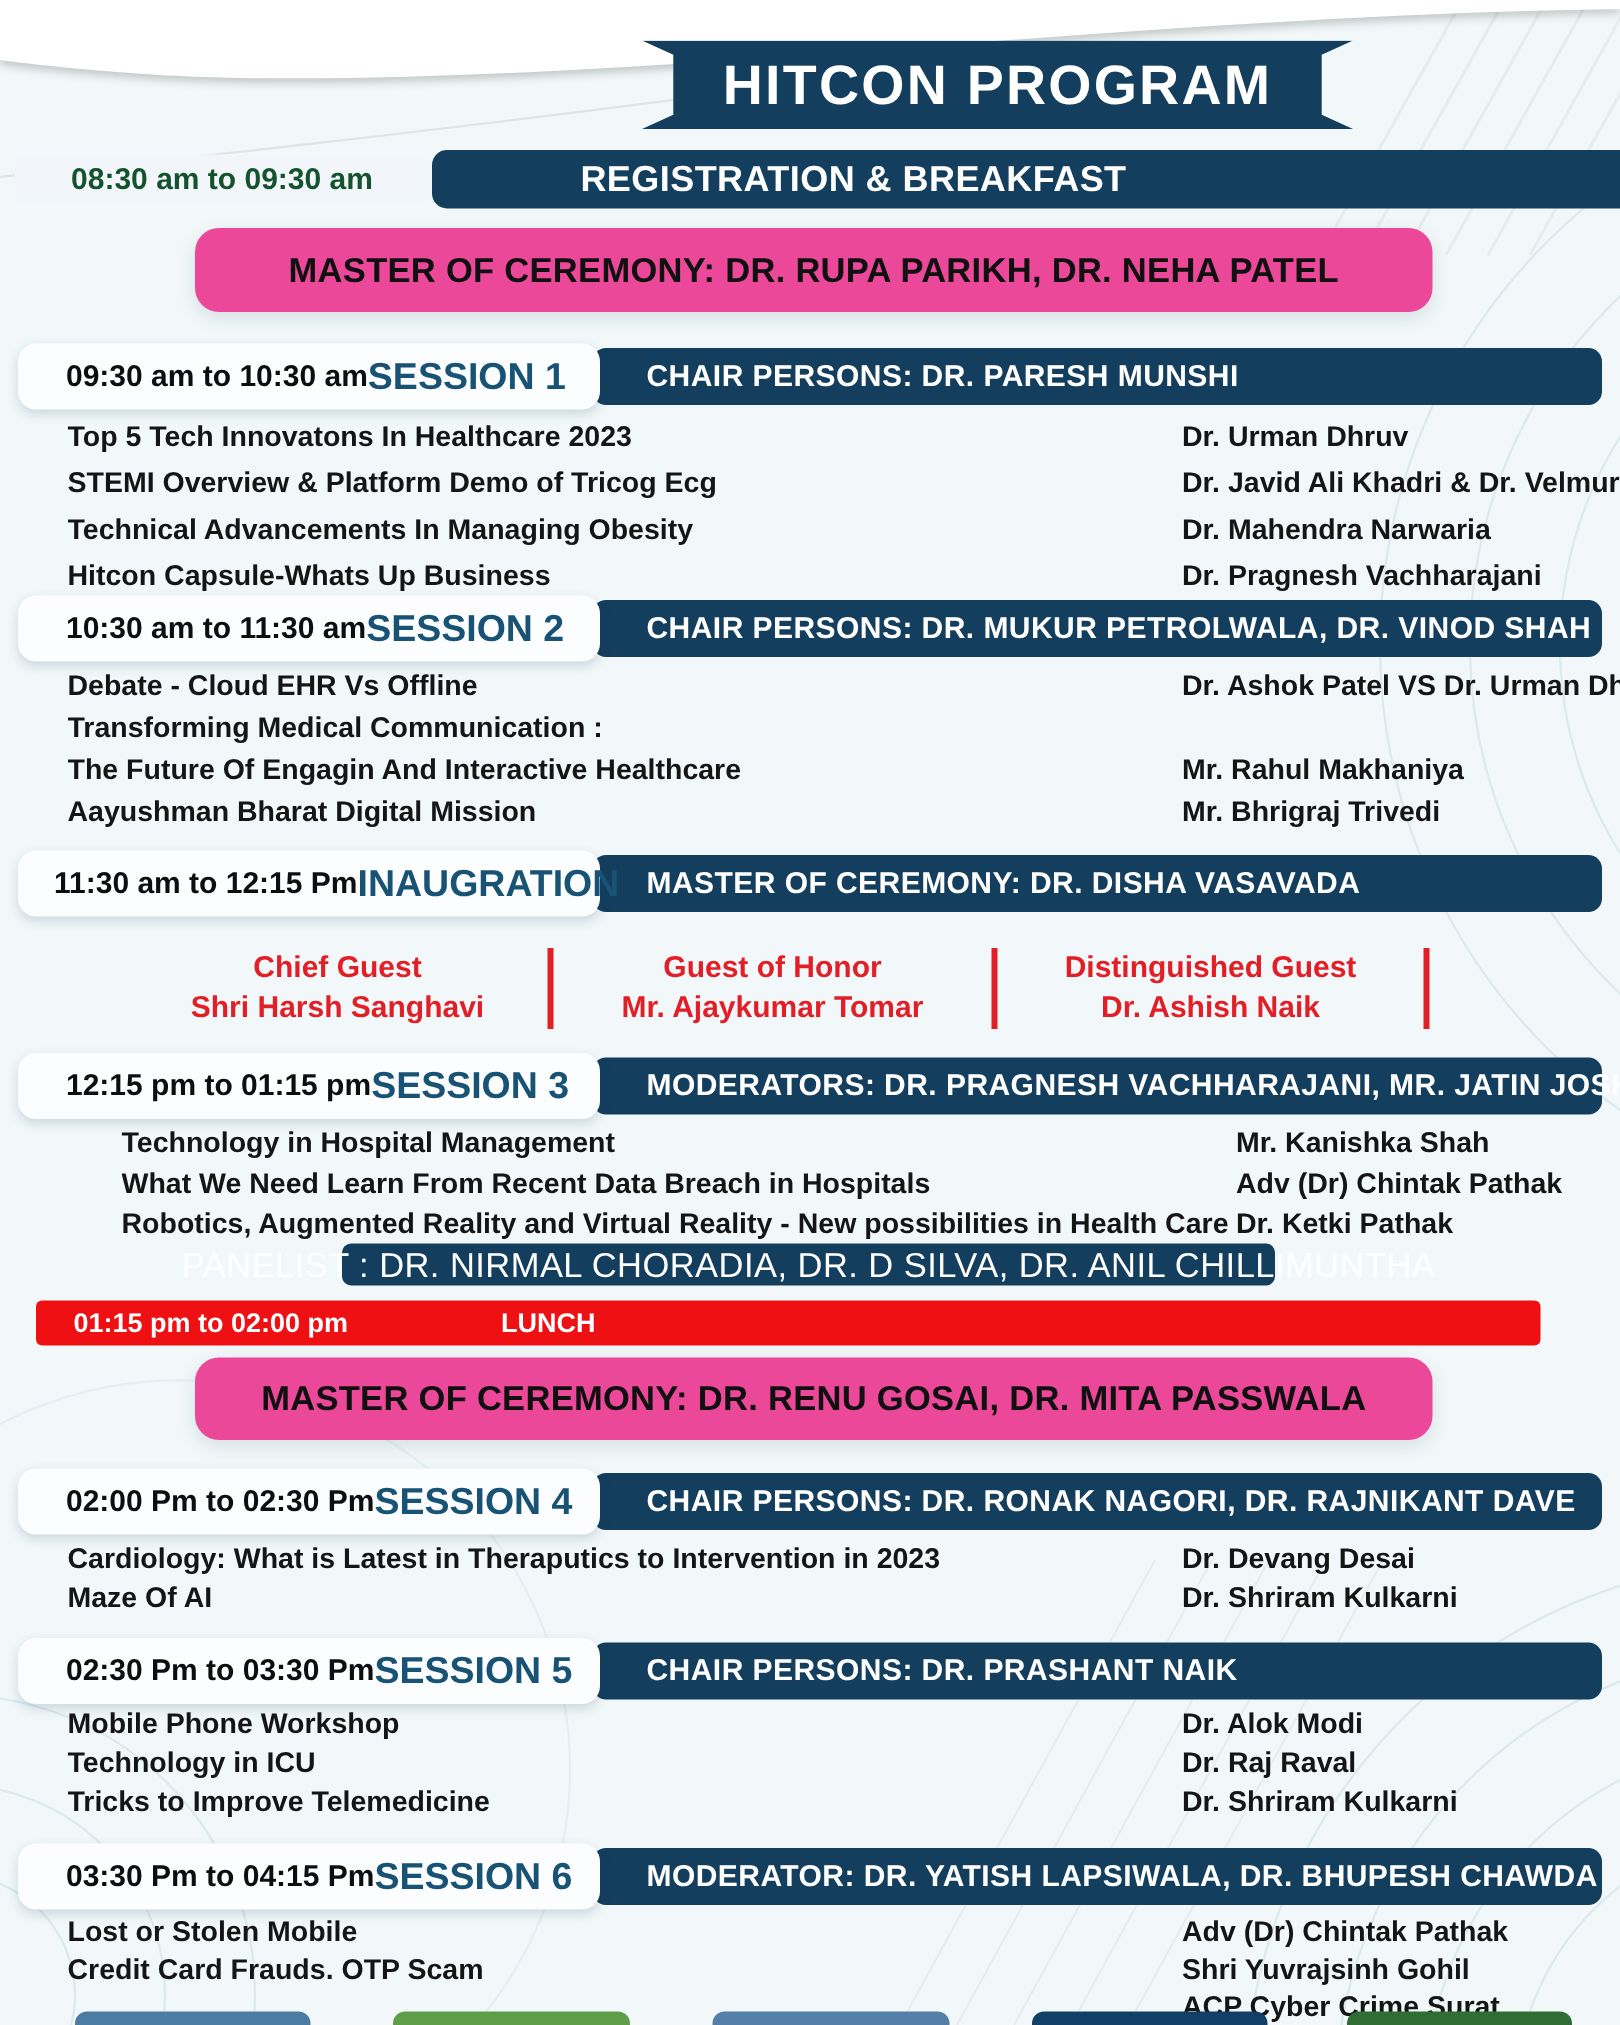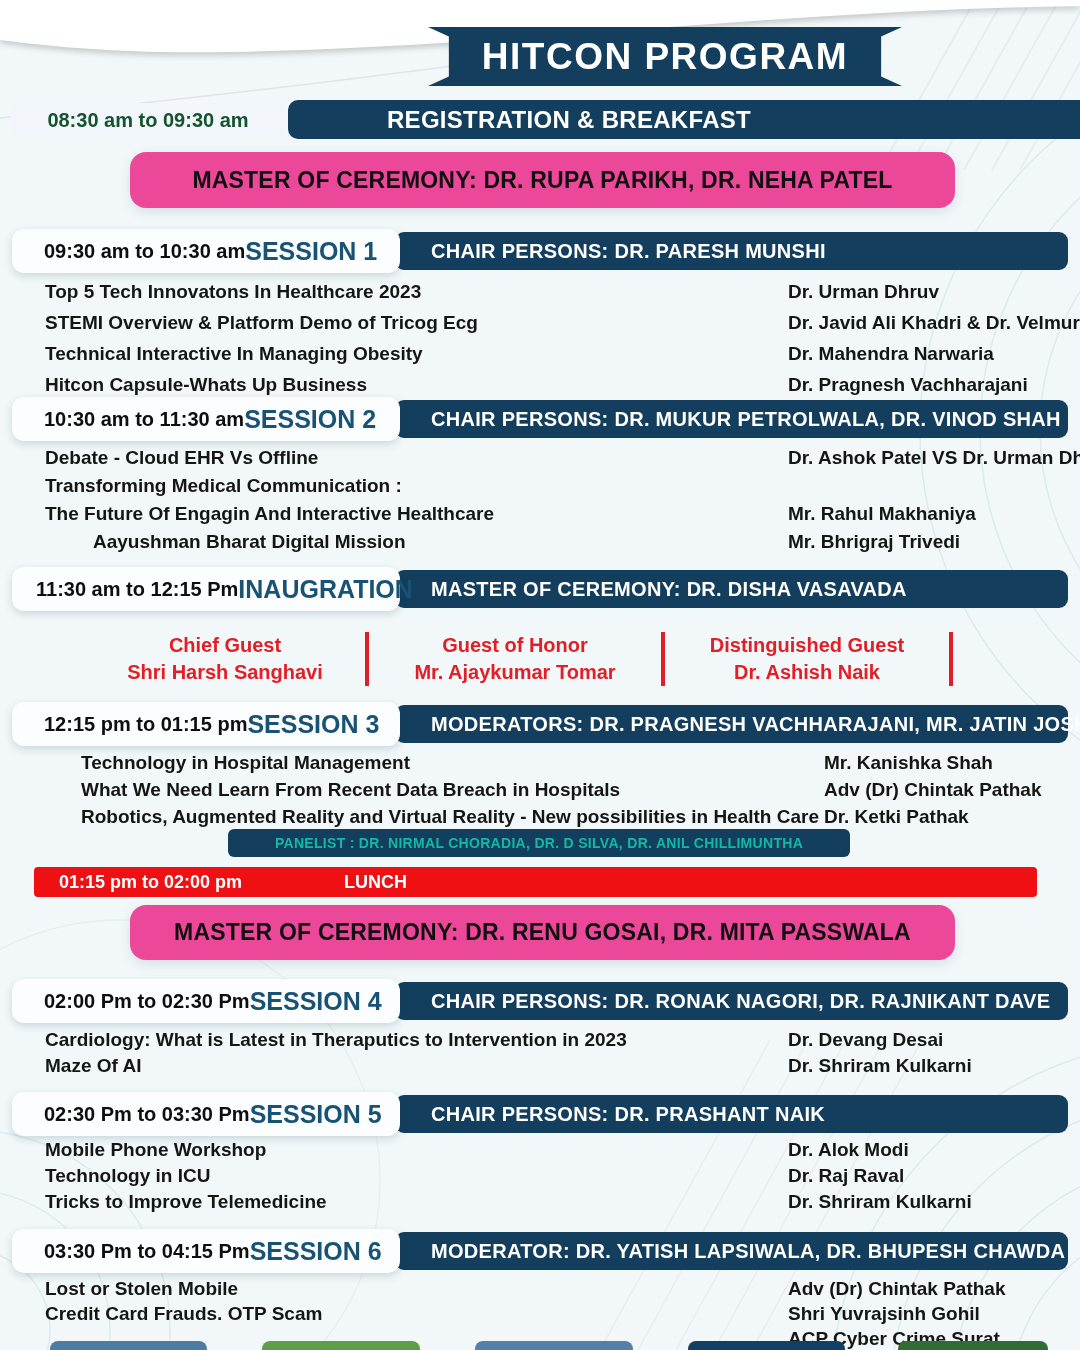--- a/index.html
+++ b/index.html
@@ -76,25 +76,25 @@
   .guest-cell .name { font-size:20px; font-weight:800; }
   .g1 { width:280px; } .g2 { width:292px; } .g3 { width:284px; }
   .gdiv { width:4px; height:54px; background:#e21e26; flex:none; }
 
   
   .panelist {
     position:absolute; top:829px; left:228px; width:622px; height:28px;
     background:#143e5d; border-radius:6px;
     display:flex; align-items:center; justify-content:center;
   }
-  .panelist span { color:#14b8a6; font-size:14px; font-weight:700; letter-spacing:.3px; white-space:nowrap; }
+  .panelist span { color:#ffffff; font-size:23px; font-weight:400; letter-spacing:.3px; white-space:nowrap; }
 
   
   .lunch {
-    position:absolute; top:867px; left:34px; width:1003px; height:30px;
+    position:absolute; top:867px; left:24px; width:1003px; height:30px;
     background:#ee1013; border-radius:4px; color:#fff;
     display:flex; align-items:center;
   }
   .lunch .ltime { position:absolute; left:25px; font-size:18px; font-weight:700; }
   .lunch .llabel { position:absolute; left:310px; font-size:18px; font-weight:700; }
 
   
   .bbar { position:absolute; top:1341px; height:9px; border-radius:8px 8px 0 0; }
   .bb0 { left:50px;  width:157px; }
   .bb1 { left:262px; width:158px; }
@@ -166,21 +166,21 @@
   <div class="topics" style="top:276px;">
     <div class="trow" style="height:31px;">
       <span class="topic">Top 5 Tech Innovatons In Healthcare 2023</span>
       <span class="speaker">Dr. Urman Dhruv</span>
     </div>
     <div class="trow" style="height:31px;">
       <span class="topic">STEMI Overview &amp; Platform Demo of Tricog Ecg</span>
       <span class="speaker">Dr. Javid Ali Khadri &amp; Dr. Velmuruga</span>
     </div>
     <div class="trow" style="height:31px;">
-      <span class="topic">Technical Interactive In Managing Obesity</span>
+      <span class="topic">Technical Advancements In Managing Obesity</span>
       <span class="speaker">Dr. Mahendra Narwaria</span>
     </div>
     <div class="trow" style="height:31px;">
       <span class="topic">Hitcon Capsule-Whats Up Business</span>
       <span class="speaker">Dr. Pragnesh Vachharajani</span>
     </div>
   </div>
 
   <div class="navy-bar session-bar" style="top:400px;">
     <span class="bar-text">CHAIR PERSONS: DR. MUKUR PETROLWALA,  DR. VINOD SHAH</span>
@@ -195,21 +195,21 @@
       <span class="speaker">Dr. Ashok Patel VS Dr. Urman Dhruv</span>
     </div>
     <div class="trow" style="height:28px;">
       <span class="topic">Transforming Medical Communication :</span>
       <span class="speaker"></span>
     </div>
     <div class="trow" style="height:28px;">
       <span class="topic">The Future Of Engagin And Interactive Healthcare</span>
       <span class="speaker">Mr. Rahul Makhaniya</span>
     </div>
-    <div class="trow" style="height:28px;margin-left:48px;">
+    <div class="trow" style="height:28px;">
       <span class="topic">Aayushman Bharat Digital Mission</span>
       <span class="speaker">Mr. Bhrigraj Trivedi</span>
     </div>
   </div>
 
   <div class="navy-bar session-bar" style="top:570px;">
     <span class="bar-text">MASTER OF CEREMONY: DR. DISHA VASAVADA</span>
   </div>
   <div class="time-pill" style="top:567px; padding:0 14px 0 24px;">
     <span class="time">11:30 am to 12:15 Pm</span>

